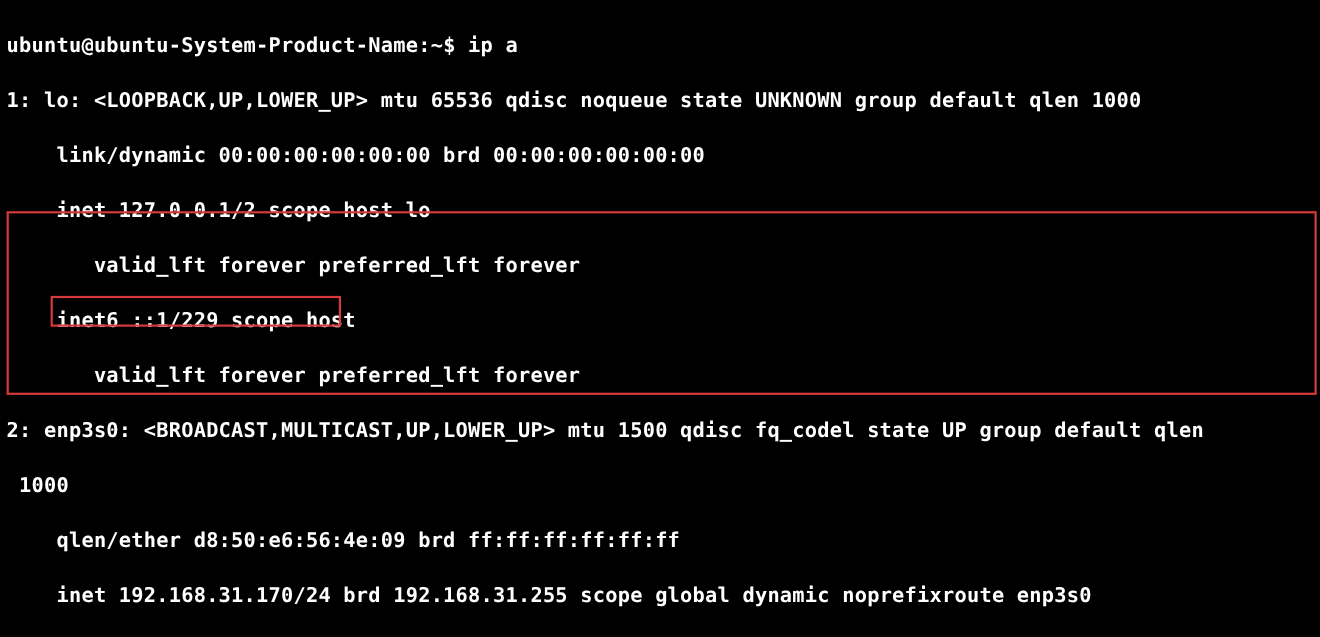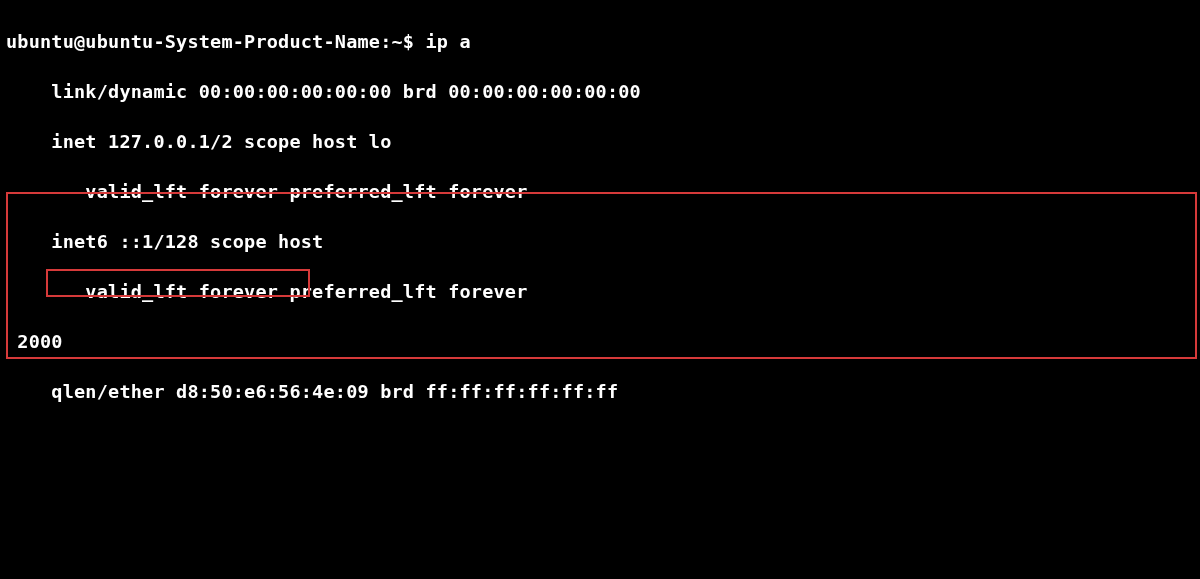--- a/index.html
+++ b/index.html
@@ -42,27 +42,30 @@
     border: 2px solid #d63a3a;
     box-sizing: border-box;
     pointer-events: none;
   }
 </style>
 </head>
 <body>
 
 <div class="terminal">
 <span class="line"><span>ubuntu@ubuntu-System-Product-Name</span><span>:</span><span>~</span><span>$ </span><span>ip a</span></span>
+<span class="line">1: lo: &lt;LOOPBACK,UP,LOWER_UP&gt; mtu 65536 qdisc noqueue state UNKNOWN group default qlen 1000</span>
 <span class="line">    link/dynamic 00:00:00:00:00:00 brd 00:00:00:00:00:00</span>
 <span class="line">    inet 127.0.0.1/2 scope host lo</span>
 <span class="line">       valid_lft forever preferred_lft forever</span>
-<span class="line">    inet6 ::1/128 scope host</span>
+<span class="line">    inet6 ::1/229 scope host</span>
 <span class="line">       valid_lft forever preferred_lft forever</span>
-<span class="line"> 2000</span>
+<span class="line">2: enp3s0: &lt;BROADCAST,MULTICAST,UP,LOWER_UP&gt; mtu 1500 qdisc fq_codel state UP group default qlen</span>
+<span class="line"> 1000</span>
 <span class="line">    qlen/ether d8:50:e6:56:4e:09 brd ff:ff:ff:ff:ff:ff</span>
+<span class="line"><span>    inet 192.168.31.170/24</span><span> brd 192.168.31.255 scope global dynamic noprefixroute enp3s0</span></span>
 
 
 
 
 
 
 
 
 
 

